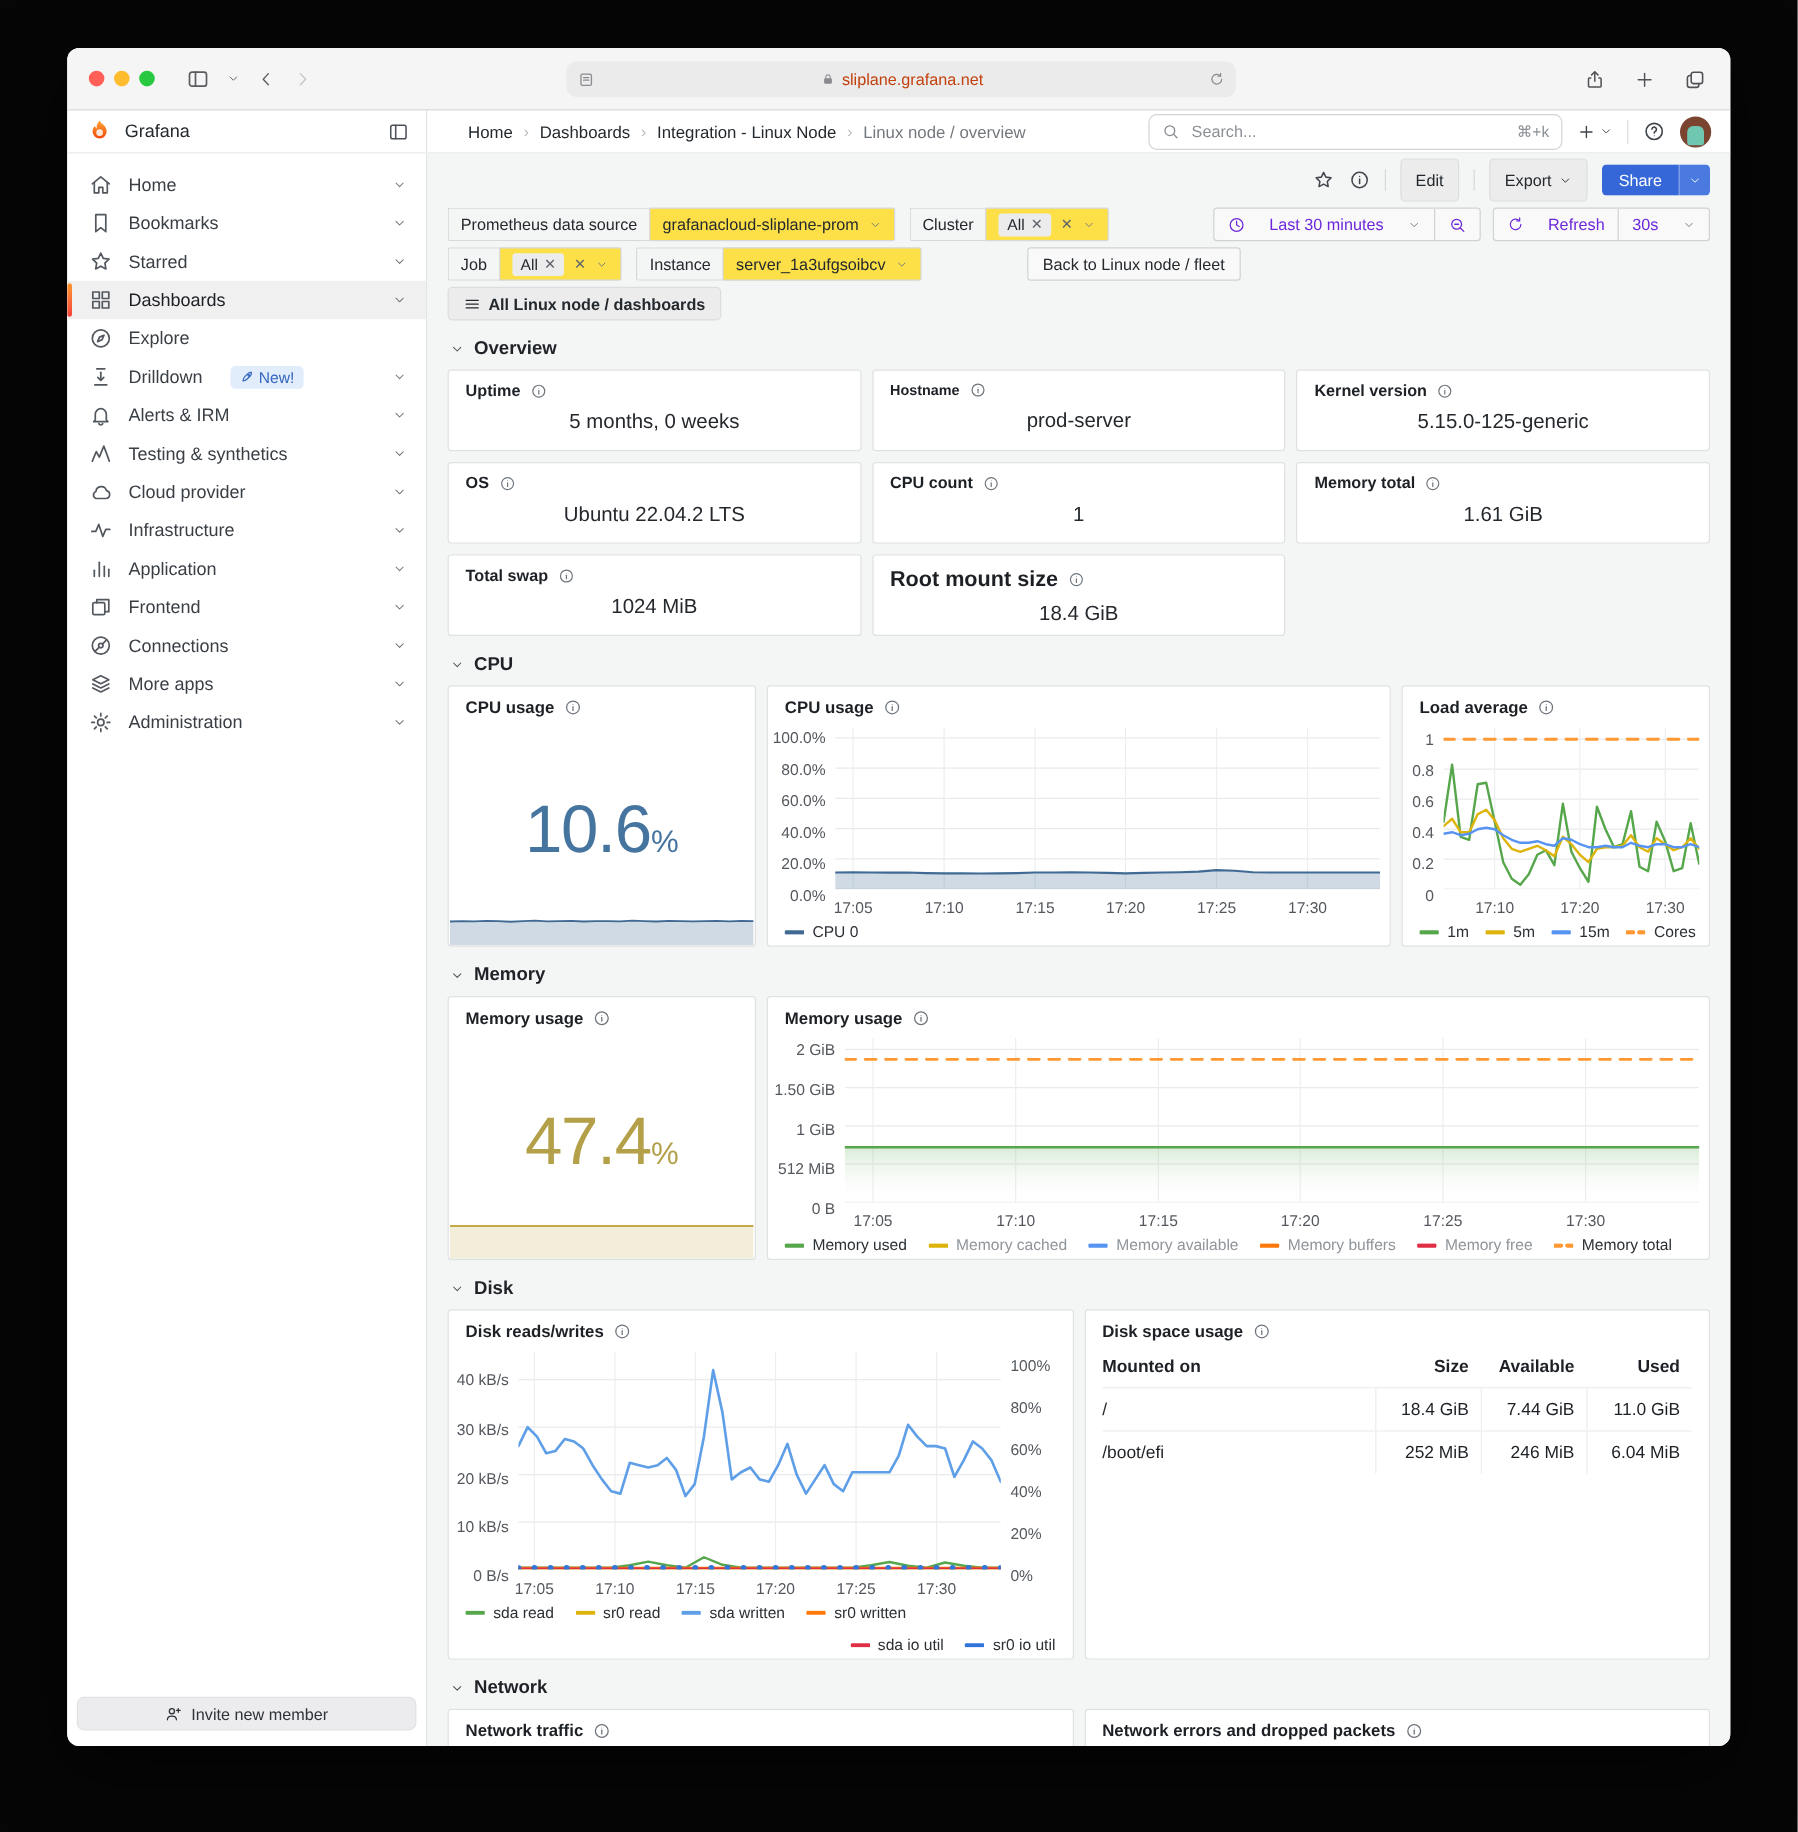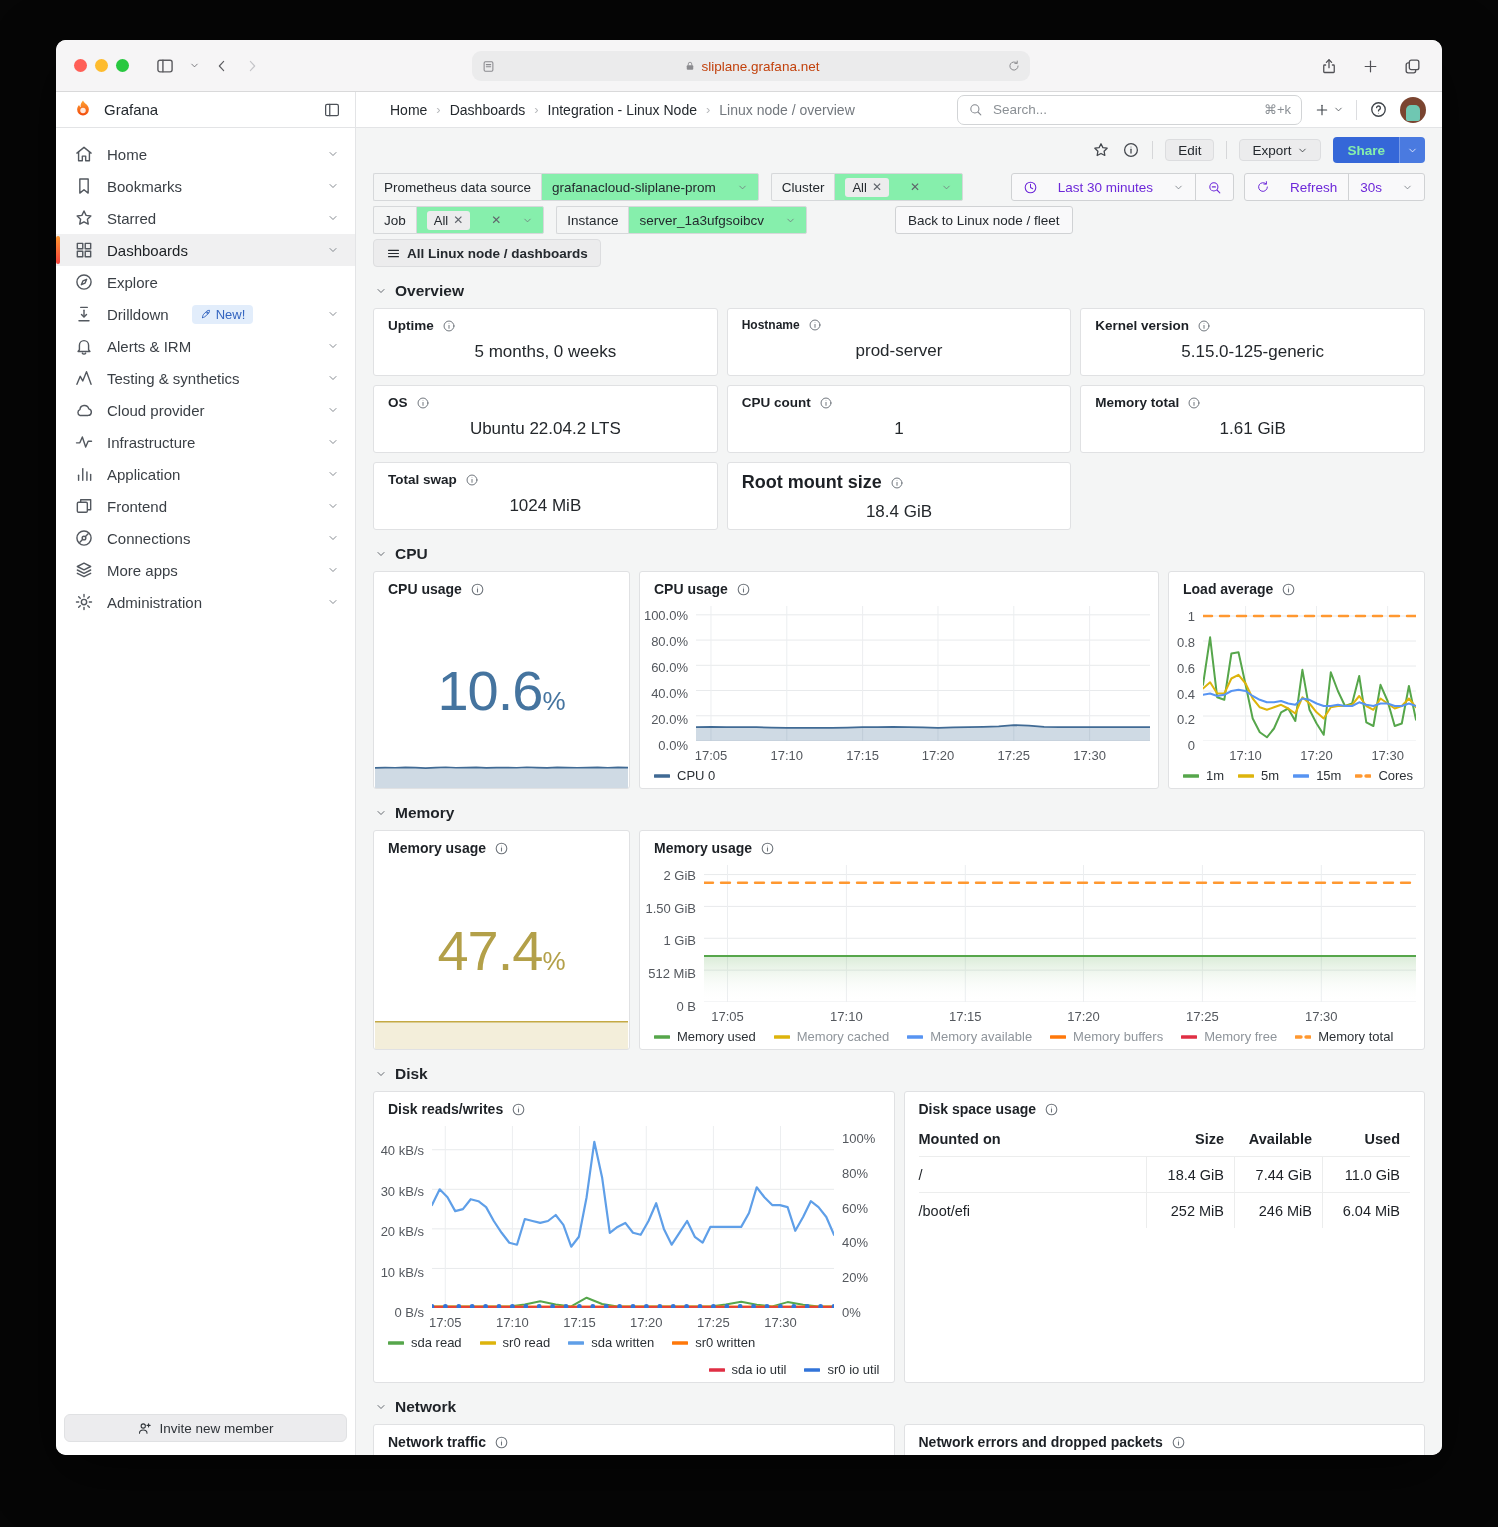--- a/index.html
+++ b/index.html
@@ -48,30 +48,30 @@
   .nav-item.active { background:#f0f0f1; color:#1c1f23; font-weight:500; }
   .nav-item.active::before { content:""; position:absolute; left:0; top:2px; bottom:2px; width:4px; border-radius:2px; background:linear-gradient(180deg,#ff9830,#f5433e); }
   .badge-new { display:inline-flex; align-items:center; gap:4px; background:#e2edfb; color:#3465c0; font-size:13px; font-weight:500; border-radius:4px; padding:2px 8px; margin-left:10px; }
   .invite-btn { position:absolute; left:8px; right:8px; bottom:13px; height:28px; background:#ececee; border:1px solid #e0e1e3; border-radius:6px; display:flex; align-items:center; justify-content:center; gap:7px; font-size:13.5px; font-weight:500; color:#2e3338; cursor:pointer; }
 
   .main { flex:1; background:#f4f5f5; padding:4px 17px 0; overflow:hidden; }
 
   
   .dash-toolbar { height:36px; display:flex; align-items:center; justify-content:flex-end; gap:12px; color:#44484e; }
   .tb-div { width:1px; height:18px; background:#d6d7d9; }
-  .btn { height:22px; display:inline-flex; align-items:center; gap:6px; padding:0 12px; border-radius:4px; font-size:13.5px; font-weight:500; color:#24292e; background:#ececed; border:1px solid #dcdddf; cursor:pointer; }
+  .btn { height:36px; display:inline-flex; align-items:center; gap:6px; padding:0 12px; border-radius:4px; font-size:13.5px; font-weight:500; color:#24292e; background:#ececed; border:1px solid #dcdddf; cursor:pointer; }
   .share-btn { display:inline-flex; height:26px; border-radius:4px; overflow:hidden; cursor:pointer; }
-  .share-main { background:#3567d8; color:#86efac; font-size:13.5px; font-weight:700; display:flex; align-items:center; padding:0 14px; }
+  .share-main { background:#3567d8; color:#ffffff; font-size:13.5px; font-weight:400; display:flex; align-items:center; padding:0 14px; }
   .share-arrow { background:#4a7ae0; color:#fff; display:flex; align-items:center; padding:0 7px; border-left:1px solid rgba(255,255,255,.25); }
 
   
   .filters-row { display:flex; align-items:center; gap:12px; margin-top:5px; }
   .fctl { display:flex; align-items:stretch; height:28px; font-size:13.5px; }
   .f-label { background:#f4f5f5; border:1px solid #d6d8da; border-right:none; border-radius:2px 0 0 2px; display:flex; align-items:center; padding:0 10px; color:#24292e; }
-  .f-value { background:#86efac; border:1px solid #d6d8da; border-radius:0 2px 2px 0; display:flex; align-items:center; gap:21px; padding:0 10px; color:#24292e; cursor:pointer; }
+  .f-value { background:#fde047; border:1px solid #d6d8da; border-radius:0 2px 2px 0; display:flex; align-items:center; gap:8px; padding:0 10px; color:#24292e; cursor:pointer; }
   .chip { background:#ececed; border-radius:3px; padding:2px 7px; font-size:13px; display:inline-flex; align-items:center; gap:5px; color:#24292e; }
   .chip .x, .f-clear { color:#5f646b; font-size:12px; }
   .chev-sm { color:#6f757c; }
   .time-controls { margin-left:auto; display:flex; align-items:center; gap:10px; }
   .seg-group { display:flex; height:28px; border:1px solid #d0d2d4; border-radius:3px; overflow:hidden; background:#f9f9fa; }
   .seg { display:flex; align-items:center; gap:20px; padding:0 11px; font-size:13.5px; font-weight:500; color:#6d28d9; cursor:pointer; }
   .seg + .seg { border-left:1px solid #d0d2d4; }
   .ghost-btn { height:28px; display:inline-flex; align-items:center; gap:8px; padding:0 12px; border:1px solid #d0d2d4; border-radius:3px; background:#f9f9fa; font-size:13.5px; font-weight:500; color:#24292e; cursor:pointer; }
 
   

